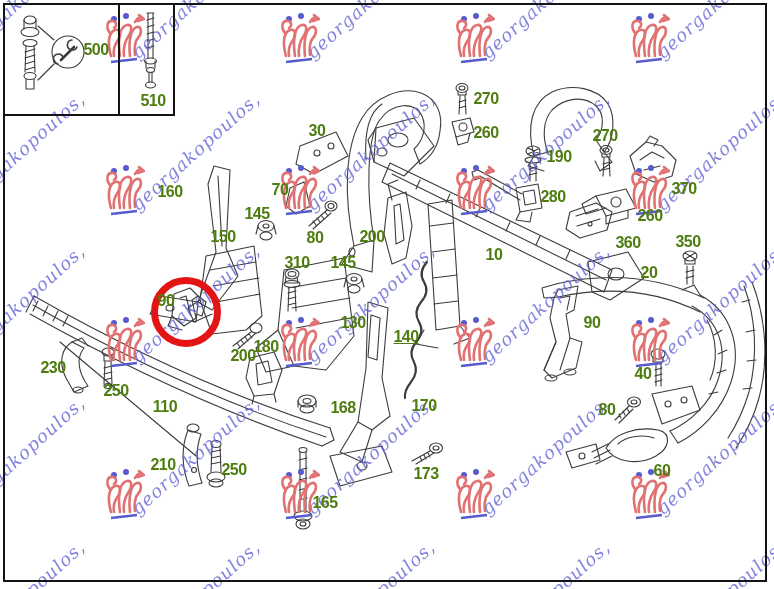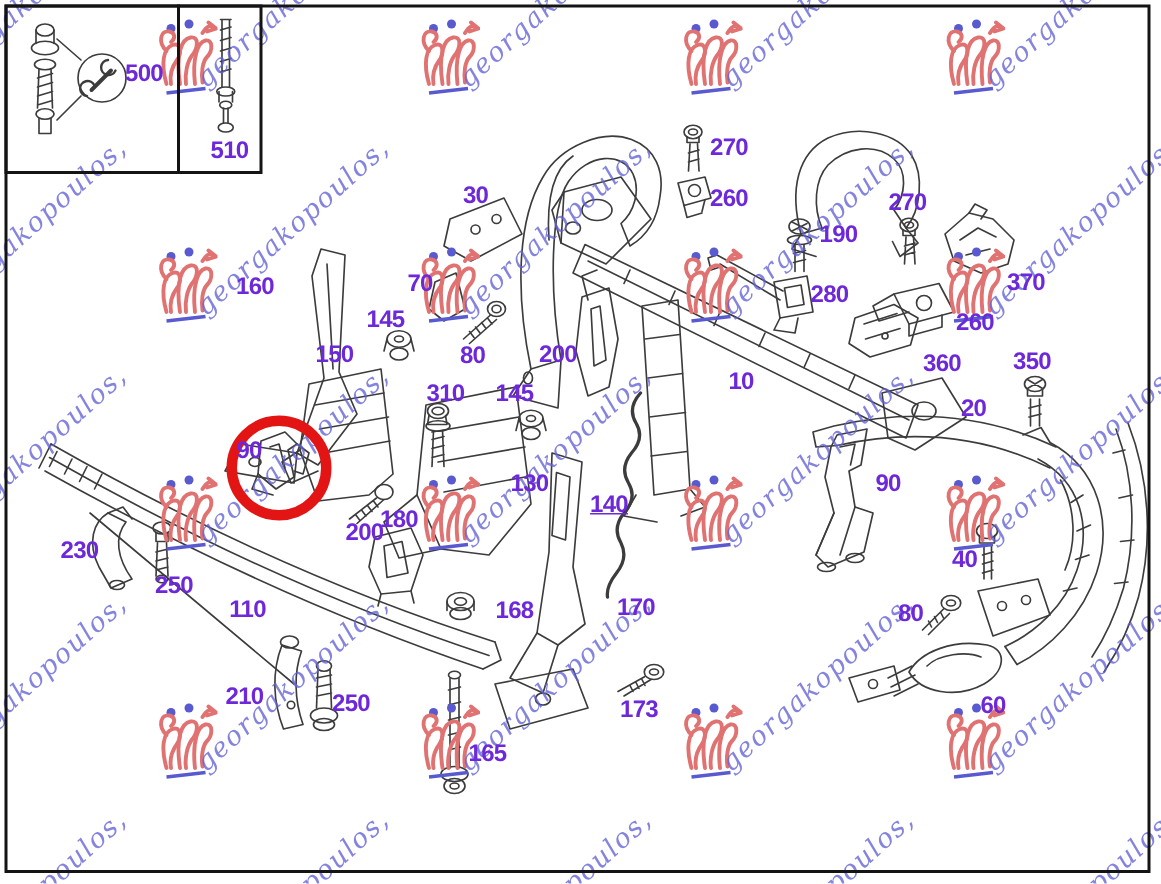--- a/index.html
+++ b/index.html
@@ -25,21 +25,21 @@
     position:absolute;white-space:nowrap;font-family:"DejaVu Serif", serif;
     font-style:italic;font-size:18px;letter-spacing:1px;
     transform:rotate(-42deg);transform-origin:0 60%;
   }
   #highlight-circle{
     position:absolute;border-radius:50%;z-index:3;box-sizing:border-box;
   }
   #labels{position:absolute;left:0;top:0;width:774px;height:589px;z-index:4;pointer-events:none;}
   .plabel{
     position:absolute;transform:translate(-50%,-50%);
-    font-size:16px;font-weight:700;color:#6d28d9;letter-spacing:-0.5px;
+    font-size:16px;font-weight:700;color:#4d7c0f;letter-spacing:-0.5px;
   }
 </style>
 </head>
 <body>
 
 <svg id="art" width="774" height="589" viewBox="0 0 774 589" fill="none" stroke="#3c3c3c" stroke-width="1.1" stroke-linecap="round" stroke-linejoin="round">
 
   <g>
     <ellipse cx="30" cy="20" rx="6" ry="4"></ellipse>
       <path d="M24,20 L24,29 M36,20 L36,29"></path>

